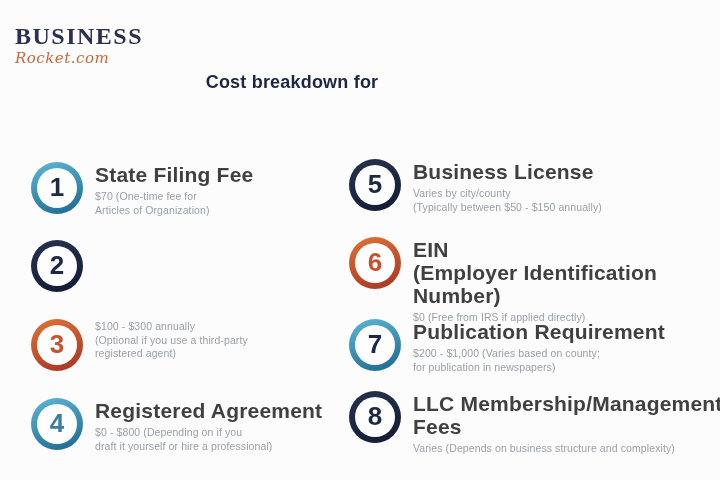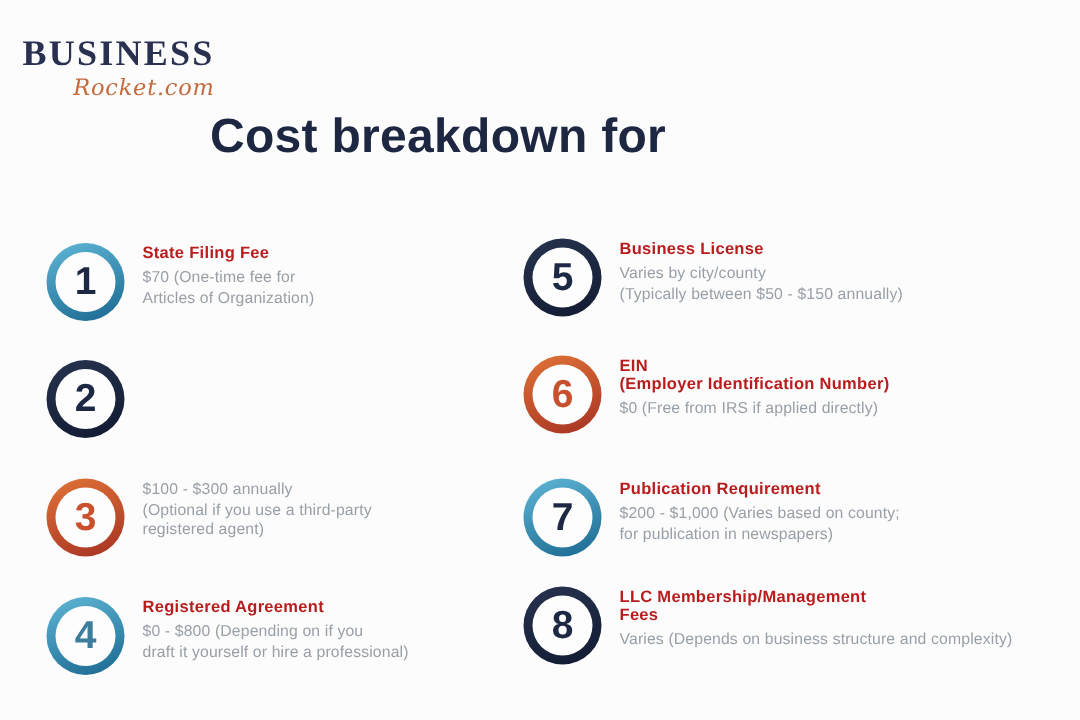--- a/index.html
+++ b/index.html
@@ -21,34 +21,33 @@
     font-weight: 600;
     letter-spacing: 1.5px;
     color: #2a3150;
     line-height: 1;
   }
   .logo-rocket {
     font-family: "DejaVu Serif", serif;
     font-style: italic;
     font-size: 15px;
     color: #c46a3c;
-    text-align: right;
     margin-top: 1px;
     letter-spacing: 0.5px;
   }
 
   
   .main-title {
     position: absolute;
     top: 72px;
     left: 0;
     width: 584px;
     margin: 0;
     text-align: center;
-    font-size: 32px;
+    font-size: 18px;
     font-weight: 800;
     color: #1d2742;
     line-height: 1.14;
     letter-spacing: 0.2px;
   }
 
   
   .item {
     position: absolute;
     display: flex;
@@ -84,23 +83,23 @@
     font-weight: 700;
     line-height: 1;
     transform: translateY(-1px);
   }
   .num-navy   .num { color: #1c2844; }
   .num-teal   .num { color: #3c7d9c; }
   .num-orange .num { color: #c8502c; }
 
   .item-text { margin-left: 12px; padding-top: 1px; }
   .item-title {
-    font-size: 11px;
+    font-size: 21px;
     font-weight: 700;
-    color: #b91c1c;
+    color: #404040;
     line-height: 1.1;
     letter-spacing: 0.2px;
     white-space: pre-line;
     margin-bottom: 4px;
   }
   .item-desc {
     font-size: 10.5px;
     color: #989fa7;
     line-height: 1.3;
     white-space: pre-line;

